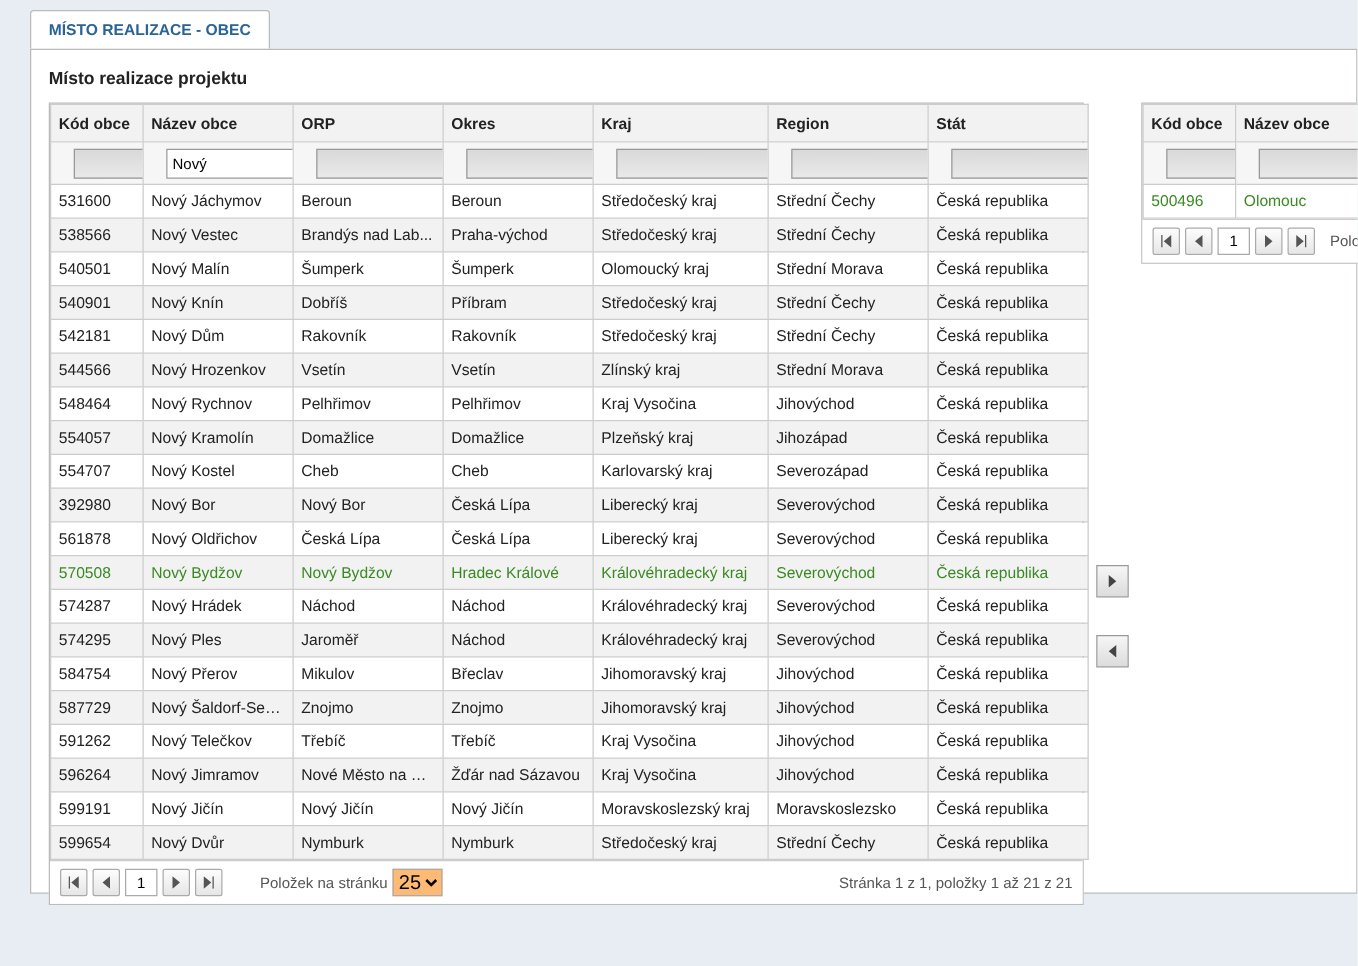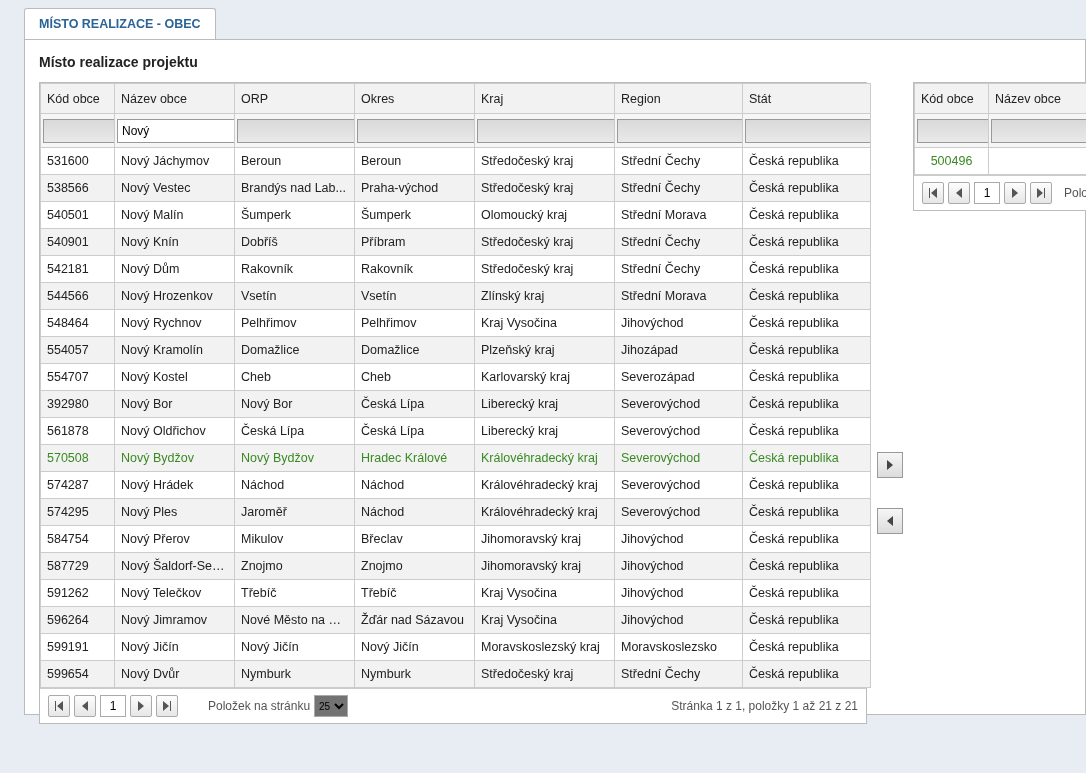--- a/index.html
+++ b/index.html
@@ -63,32 +63,33 @@
     padding: 6px 6px;
     text-align: left;
     font-size: 12.5px;
     white-space: nowrap;
     overflow: hidden;
     text-overflow: ellipsis;
     vertical-align: middle;
   }
   th {
     background: #f2f2f2;
-    font-weight: normal;
+    font-weight: bold;
     height: 30px;
   }
   .filter-row td {
     background: #f6f6f6;
     padding: 2px 2px;
     height: 34px;
   }
   .filter-cell {
     display: flex;
     align-items: center;
     gap: 2px;
+    margin-left: 16px;
   }
   .filter-input {
     flex: 1;
     height: 24px;
     border: 1px solid #999;
     background: linear-gradient(#d9d9d9,#e9e9e9);
     padding: 2px 4px;
     font-size: 12px;
   }
   .filter-input.active {
@@ -118,42 +119,42 @@
     display:flex; align-items:center; justify-content:center;
     cursor:pointer;
     border-radius:2px;
   }
   .pg-btn svg { width:10px; height:10px; fill:#555;}
   .pg-input {
     width: 26px; height:22px; text-align:center;
     border:1px solid #aaa; font-size:12px;
   }
   .pg-select {
-    height:22px; border:1px solid #aaa; font-size:10px; background:#737373;
+    height:22px; border:1px solid #aaa; font-size:16px; background:#fdba74;
   }
   .transfer-btns {
     display:flex; flex-direction:column; gap:30px; align-self:center;
     margin-top:180px;
   }
   .tbtn {
     width:26px; height:26px; border:1px solid #999;
     background:linear-gradient(#f6f6f6,#dcdcdc);
     display:flex; align-items:center; justify-content:center;
     cursor:pointer;
   }
   .tbtn svg{width:10px;height:10px;fill:#444;}
   .hscroll {
     position:absolute;
     left:14px; right:0; bottom:12px;
     height:18px;
     overflow-x:scroll;
     overflow-y:hidden;
   }
   .hscroll-inner{height:1px;width:1400px;}
-  .right tbody tr td { color:#3a8a23;text-align:center; }
+  .right tbody tr td { color:#3a8a23; }
   .right .pager { justify-content:flex-start; }
   .right-label{ margin-left:8px;}
 </style>
 </head>
 <body>
 
 <div class="tab-strip">
   <div class="tab">MÍSTO REALIZACE - OBEC</div>
 </div>
 

